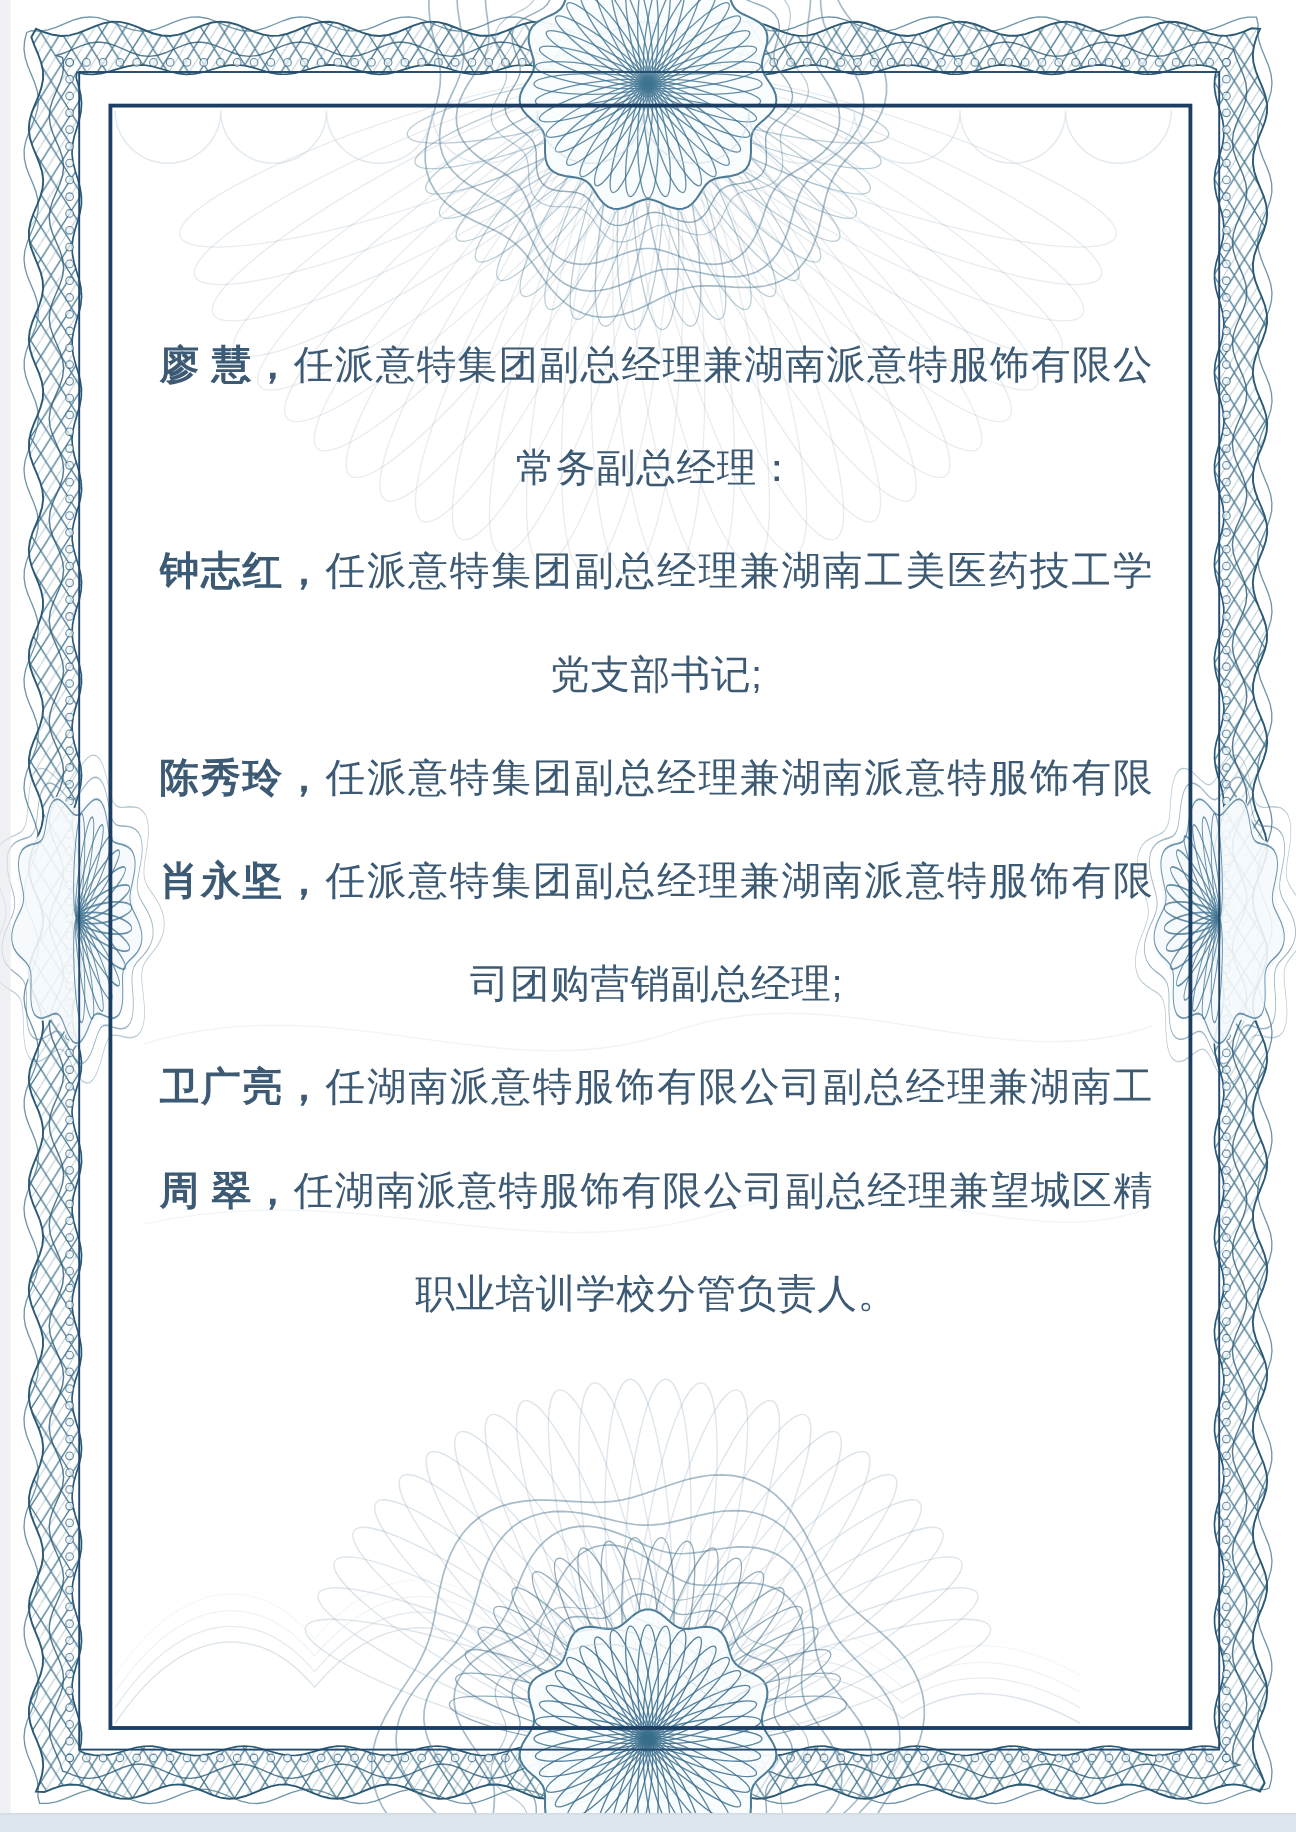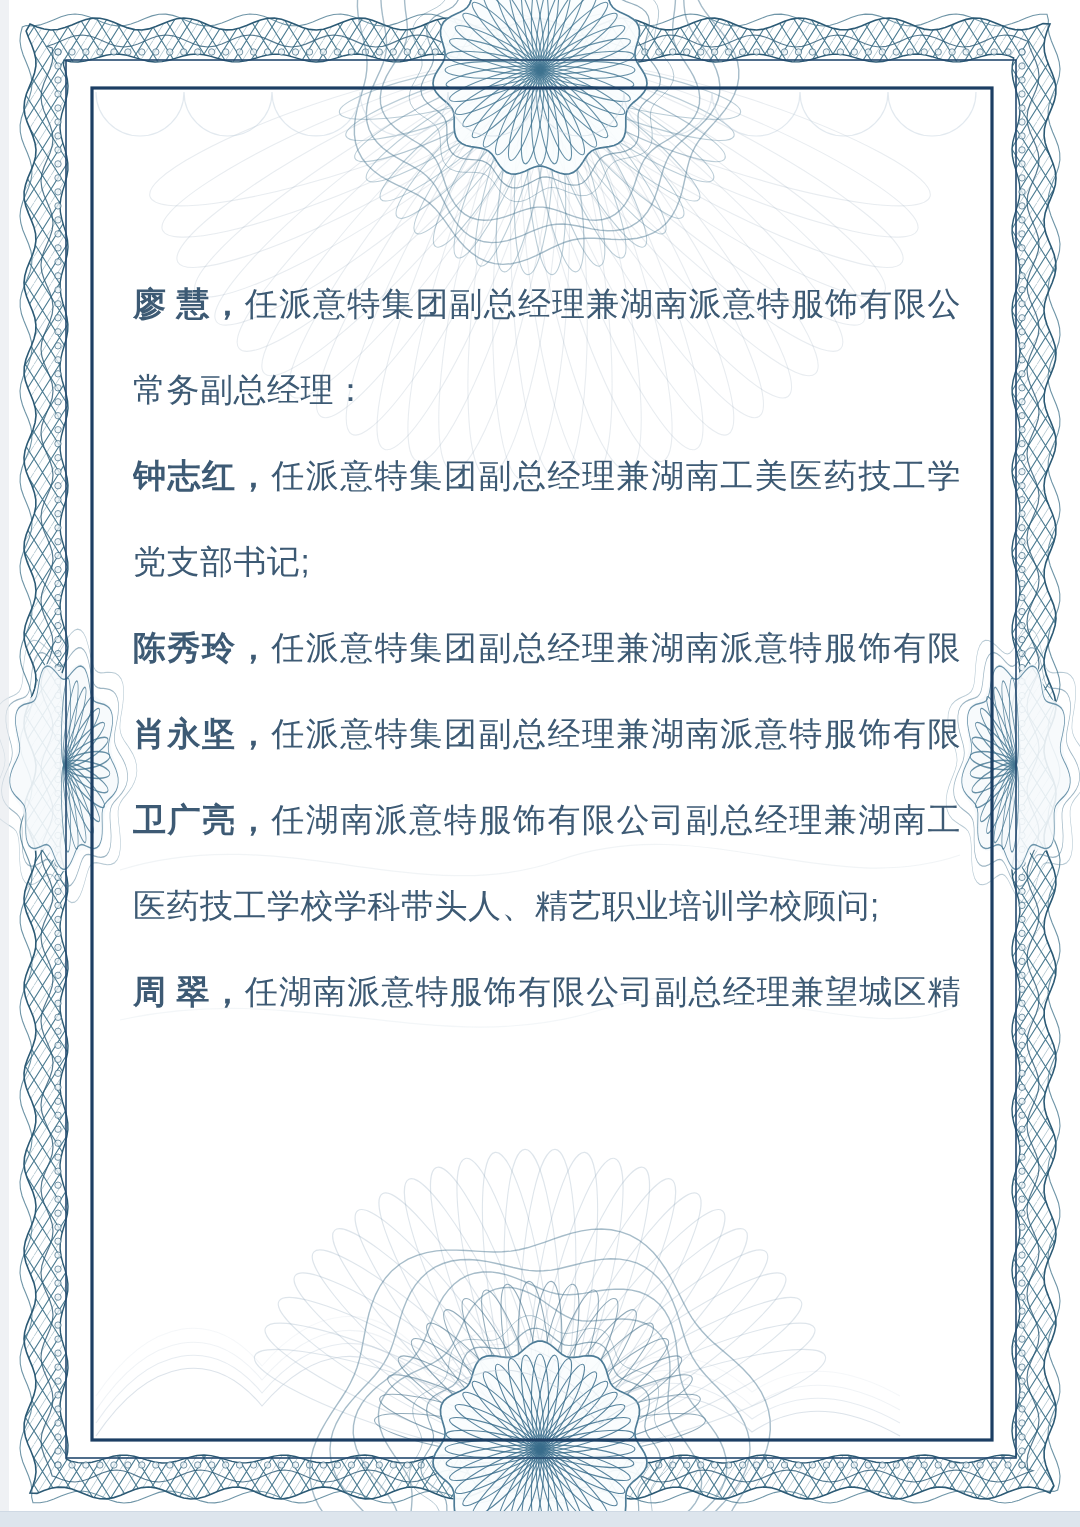--- a/index.html
+++ b/index.html
@@ -9,21 +9,21 @@
     font-family:"Liberation Sans","DejaVu Sans",sans-serif;
   }
   #deco{position:absolute;left:0;top:0;width:1080px;height:1527px;}
   .textblock{
     position:absolute;left:133px;top:261px;width:828px;
     color:#3d5a74;font-size:33px;letter-spacing:0.5px;
   }
   .para{margin:0;padding:0;}
   .l{display:block;height:86px;line-height:86px;overflow:hidden;}
   .fill{text-align:justify;text-align-last:justify;}
-  .last{text-align:left;}
+  .last{text-align:center;}
   .nm{font-weight:700;font-family:Liberation Serif, serif;}
   .edge-left{position:absolute;left:0;top:0;width:9px;height:1527px;background:#e7eaee;opacity:.65;}
   .edge-bottom{position:absolute;left:0;top:1511px;width:1080px;height:16px;background:#dde5ed;border-top:1px solid #cfd9e4;}
 </style>
 </head>
 <body>
 
 <svg id="deco" viewBox="0 0 1080 1527" xmlns="http://www.w3.org/2000/svg">
     <defs>
       <pattern id="mesh" width="17" height="27" patternUnits="userSpaceOnUse">
@@ -646,21 +646,22 @@
   </p>
   <p class="para">
     <span class="l fill"><span class="nm">钟志红</span><span class="nm">，</span><span>任派意特集团副总经理兼湖南工美医药技工学校</span></span>
     <span class="l last">党支部书记;</span>
   </p>
   <p class="para">
     <span class="l fill"><span class="nm">陈秀玲</span><span class="nm">，</span><span>任派意特集团副总经理兼湖南派意特服饰有限公</span></span>
   </p>
   <p class="para">
     <span class="l fill"><span class="nm">肖永坚</span><span class="nm">，</span><span>任派意特集团副总经理兼湖南派意特服饰有限公</span></span>
+    <span class="l last">司团购营销副总经理;</span>
   </p>
   <p class="para">
     <span class="l fill"><span class="nm">卫广亮</span><span class="nm">，</span><span>任湖南派意特服饰有限公司副总经理兼湖南工美</span></span>
-    <span class="l last">医药技工学校学科带头人、精艺职业培训学校顾问;</span>
   </p>
   <p class="para">
     <span class="l fill"><span class="nm">周 翠</span><span class="nm">，</span><span>任湖南派意特服饰有限公司副总经理兼望城区精艺</span></span>
+    <span class="l last">职业培训学校分管负责人。</span>
   </p>
 </div>
 
 </body></html>

